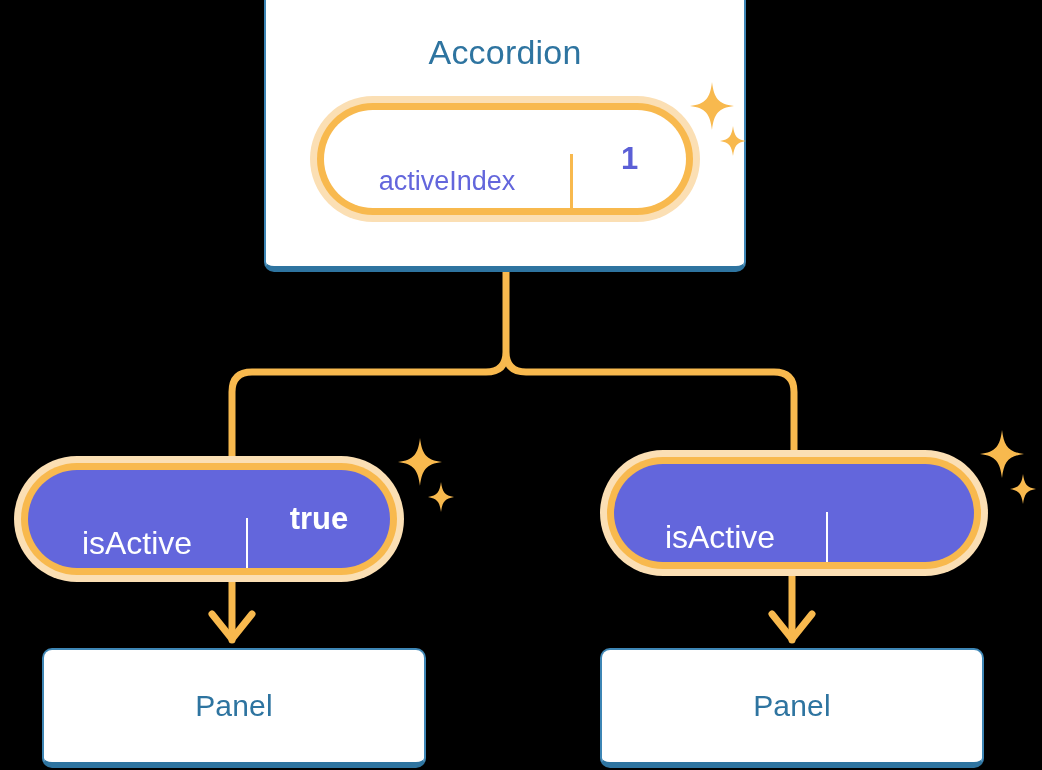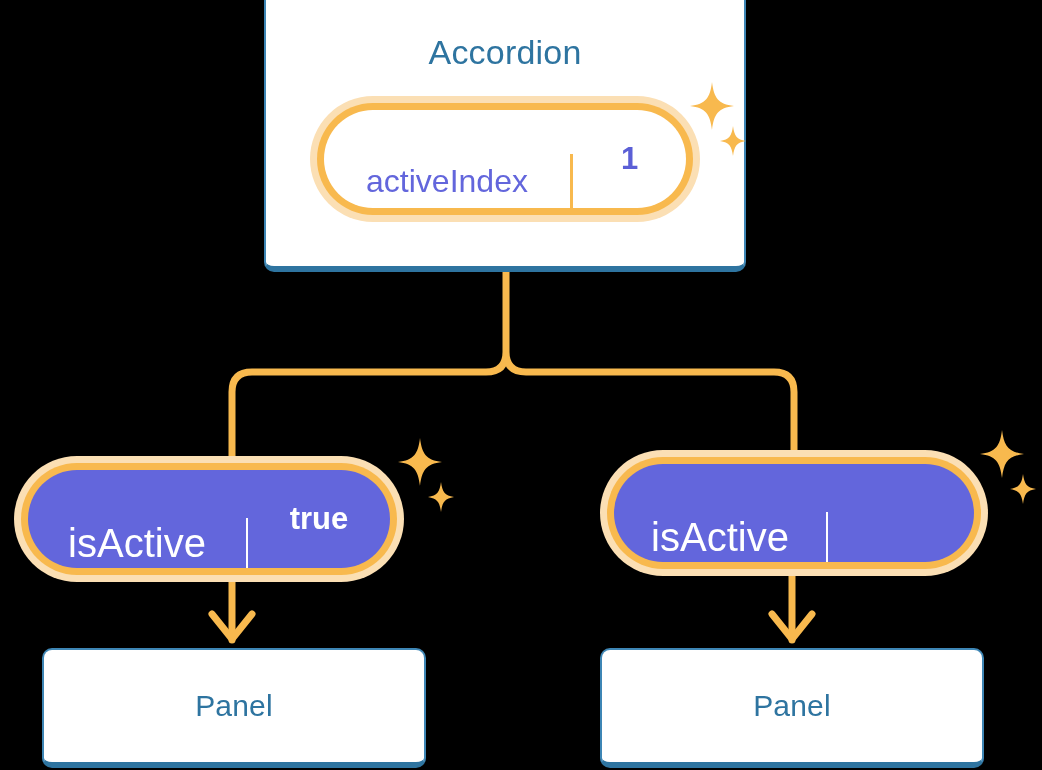--- a/index.html
+++ b/index.html
@@ -90,34 +90,34 @@
     align-items: center;
     justify-content: center;
     white-space: nowrap;
   }
 
   
   #pill-active-index { left: 310px; top: 96px; width: 390px; height: 126px; }
   #pill-active-index .pill-body { background: #FFFFFF; }
   #pill-active-index .pill-key {
     flex: 0 0 246px;
-    color: #6366DC; font-size: 32px;
+    color: #6366DC; font-size: 27px;
     border-right: 3px solid #F8B94E;
     margin-top: 44px;
   }
   #pill-active-index .pill-val {
     flex: 1;
     color: #5B5FD6; font-size: 31px; font-weight: bold;
   }
 
   
   .pill-bool { height: 126px; }
   .pill-bool .pill-body { background: #6366DC; }
   .pill-bool .pill-key {
-    color: #FFFFFF; font-size: 40px;
+    color: #FFFFFF; font-size: 32px;
     border-right: 2px solid #FFFFFF;
     margin-top: 48px;
   }
   .pill-bool .pill-val {
     color: #FFFFFF; font-size: 31px; font-weight: bold;
   }
   #pill-is-active-left  { left: 14px;  top: 456px; width: 390px; }
   #pill-is-active-left .pill-key { flex: 0 0 218px; }
   #pill-is-active-left .pill-val { flex: 1; }
   #pill-is-active-right { left: 600px; top: 450px; width: 388px; }

